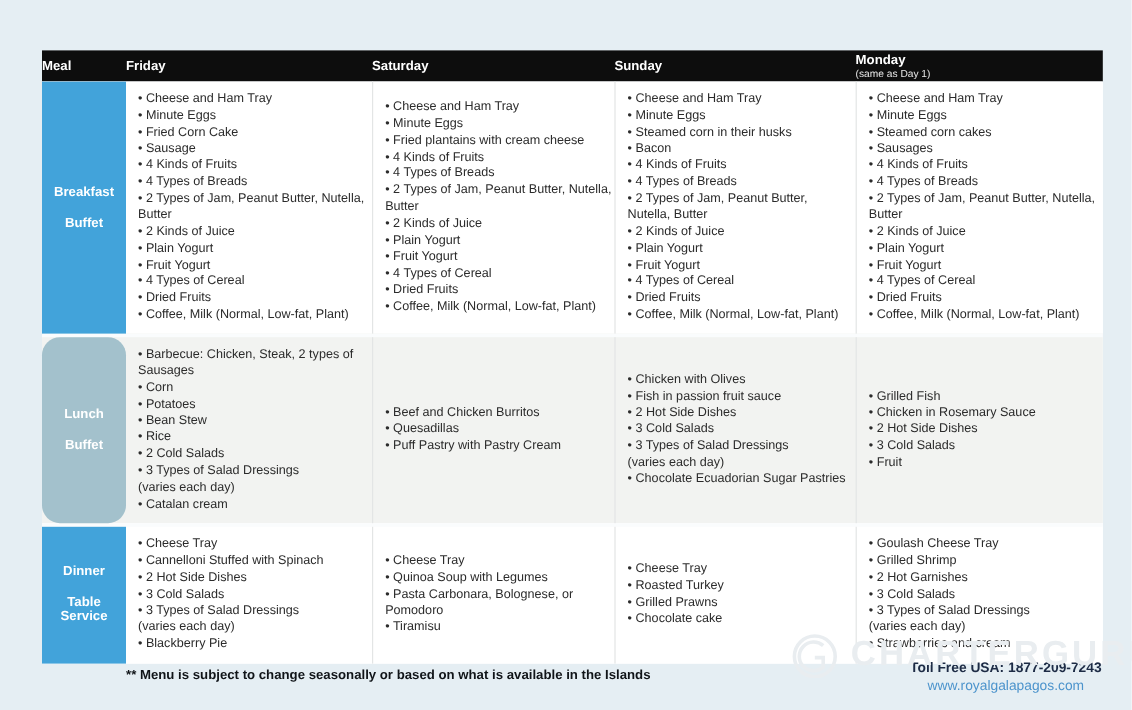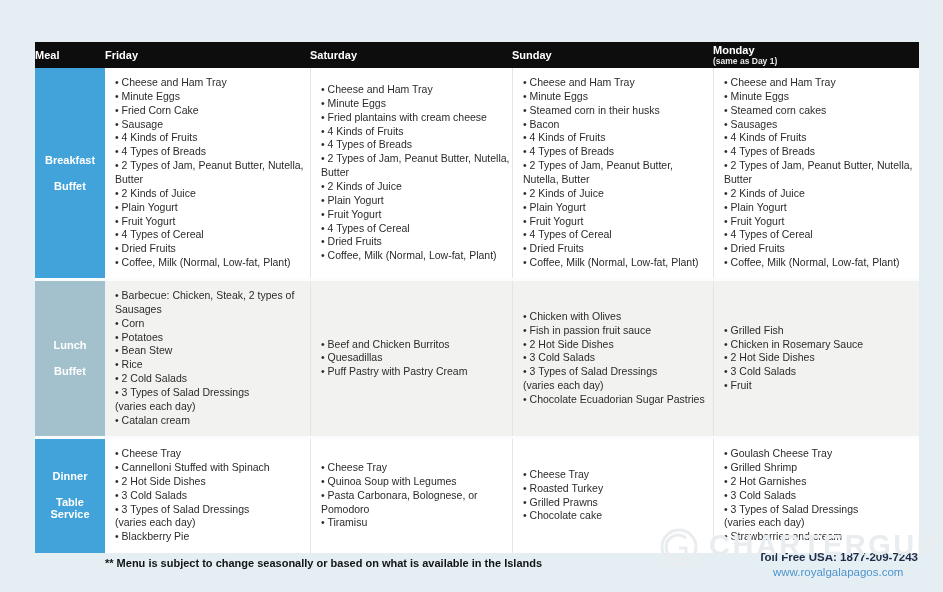--- a/index.html
+++ b/index.html
@@ -18,38 +18,38 @@
   }
   .menu-table{
     position:absolute; left:35px; top:42px; width:884px;
   }
   .header-row{
     display:grid; grid-template-columns:70px 205px 202px 201px 206px;
     background:var(--header-bg); height:26px; align-items:center;
   }
   .h-cell{ text-align:left; color:var(--header-text); }
   .h-label{ font-size:11px; font-weight:700; line-height:1.1; }
-  .h-sub{ font-size:8.5px; font-weight:700; line-height:1.2; color:#e8e8e8; }
+  .h-sub{ font-size:8.5px; font-weight:400; line-height:1.2; color:#e8e8e8; }
   .body-rows{ background:var(--row-bg); }
   .body-row{
     display:grid; grid-template-columns:70px 205px 202px 201px 206px;
     background:var(--row-bg);
   }
   .body-row:nth-child(1){ min-height:200px; }
   .body-row:nth-child(2){ min-height:153px; background:var(--lunch-row-bg); }
   .body-row:nth-child(3){ min-height:117px; }
   .body-row + .body-row{ border-top:3px solid #fafcfd; }
   .meal-label{
     display:flex; flex-direction:column; align-items:center; justify-content:center;
     row-gap:13px; text-align:center;
     color:#ffffff; font-weight:700; font-size:11px; line-height:1.15;
     padding:16px;
   }
   .meal-label.blue{ background:var(--label-blue); }
-  .meal-label.muted{ background:var(--label-muted); }
+  .meal-label.muted{ background:var(--label-muted);border-radius:15px; }
   .day-cell{
     display:flex; align-items:center;
     padding:8px 2px 8px 10px;
     color:var(--item-text);
   }
   .body-row > .day-cell:nth-child(n+3){ border-left:1px solid #e3e5e5; }
   .menu-items{ list-style:none; width:100%; }
   .menu-items li{
     font-size:10.5px; line-height:1.32; white-space:pre-line;
   }

